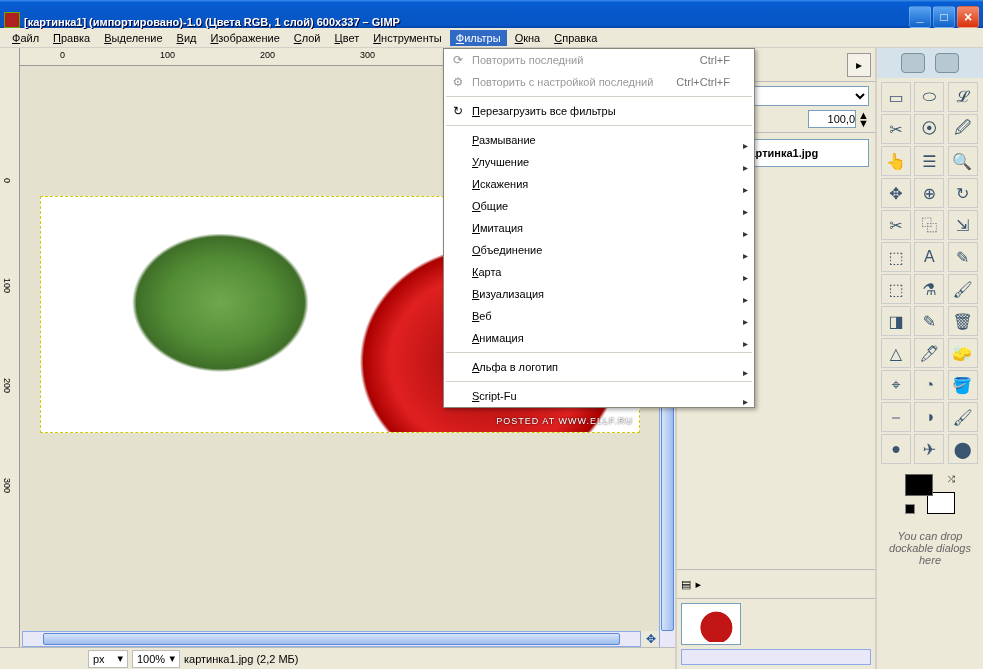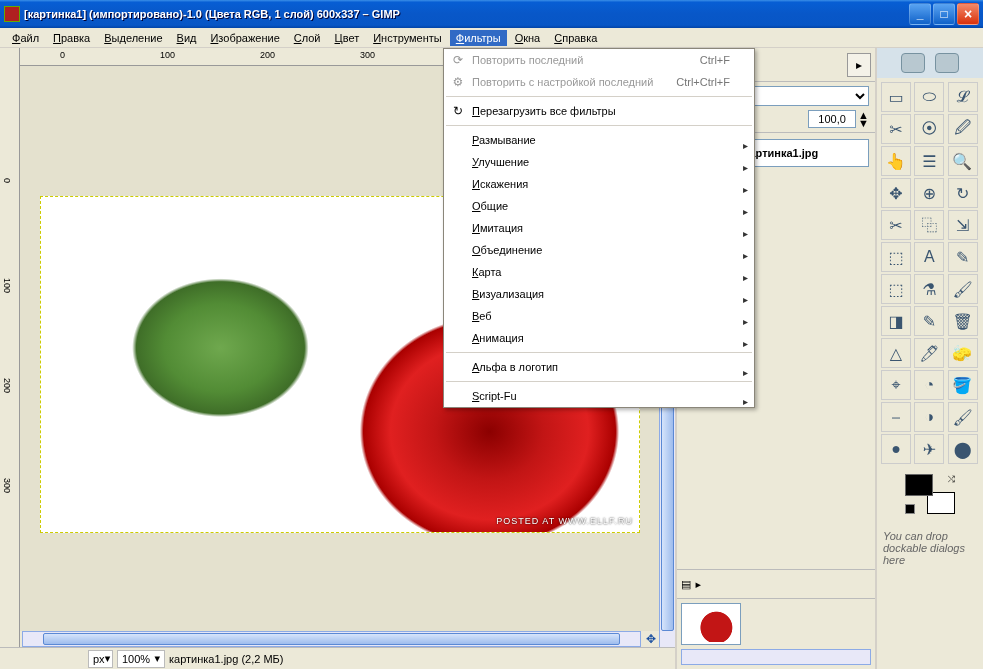--- a/index.html
+++ b/index.html
@@ -1,19 +1,19 @@
 <!DOCTYPE html>
 <html><head>
 <meta charset="utf-8">
 <style>
 * { box-sizing: border-box; margin: 0; padding: 0; font-family: "Tahoma", sans-serif; font-size: 11px; }
 body { background: #ece9d8; overflow: hidden; width: 983px; height: 669px; position: relative; }
 
 
-.titlebar { height: 28px; background: linear-gradient(to bottom, #3b8fe8 0%, #075ed4 8%, #0857c8 50%, #0756c6 90%, #0244a6 100%); display: flex; align-items: center; padding: 0 4px; color: #fff; font-weight: bold; font-size: 13px; }
+.titlebar { height: 28px; background: linear-gradient(to bottom, #3b8fe8 0%, #075ed4 8%, #0857c8 50%, #0756c6 90%, #0244a6 100%); display: flex; align-items: flex-end; padding: 0 4px; color: #fff; font-weight: bold; font-size: 13px; }
 .titlebar .appicon { width: 16px; height: 16px; background: #b02020; margin-right: 4px; border: 1px solid #6a0; }
 .titlebar .title { flex: 1; text-shadow: 1px 1px 0 #003; }
 .winbtns { display: flex; gap: 2px; }
 .winbtn { width: 22px; height: 22px; border-radius: 3px; display: flex; align-items: center; justify-content: center; font-weight: bold; color: #fff; font-size: 12px; }
 .winbtn.min, .winbtn.max { background: linear-gradient(to bottom,#5aa4f2,#1062c9); border: 1px solid #fff3; }
 .winbtn.close { background: linear-gradient(to bottom,#f28a6a,#d9310b); border: 1px solid #fff3; font-size: 14px; }
 
 
 .menubar { height: 20px; background: #ece9d8; display: flex; align-items: center; padding: 0 6px; gap: 2px; border-bottom: 1px solid #d4d0c8; }
 .menuitem { padding: 2px 6px; cursor: default; }
@@ -25,45 +25,45 @@
 
 
 .imgwin { flex: 1; display: flex; flex-direction: column; background: #ece9d8; min-width: 0; }
 .canvasarea { flex: 1; display: flex; min-height: 0; }
 .vruler { width: 20px; background: #ece9d8; border-right: 1px solid #999; position: relative; font-size: 9px; color: #000; }
 .vruler .tick { position: absolute; left: 2px; transform: rotate(0deg); writing-mode: vertical-rl; font-size: 9px; }
 .canvwrap { flex: 1; display: flex; flex-direction: column; min-width: 0; }
 .hruler { height: 18px; background: #ece9d8; border-bottom: 1px solid #999; position: relative; font-size: 9px; }
 .hruler .tick { position: absolute; top: 2px; font-size: 9px; }
 .canvas { flex: 1; background: #e4e1ce; position: relative; overflow: hidden; }
-.imgbox { position: absolute; left: 20px; top: 130px; width: 600px; height: 337px; border: 1px dashed #cc0; background: #fff; padding-left: 8px; }
+.imgbox { position: absolute; left: 20px; top: 130px; width: 600px; height: 237px; border: 1px dashed #cc0; background: #fff; padding-left: 8px; }
 .rose { position: absolute; inset: 0; background: radial-gradient(ellipse 180px 160px at 75% 70%, #8b0000 0%, #c21515 30%, #e02020 55%, #a00 70%, transparent 72%), radial-gradient(ellipse 140px 110px at 30% 45%, #6fa84e 0%, #528c35 40%, #3f6e28 60%, transparent 63%), #fff; }
 .watermark { position: absolute; right: 6px; bottom: 6px; color: #fff; font-size: 9px; letter-spacing: 1px; text-shadow: 0 0 2px #000; }
 
 .hscroll { height: 16px; background: #ece9d8; display: flex; align-items: center; }
 .hscroll .track { flex: 1; height: 16px; background: #e8e8f8; border: 1px solid #8caae6; position: relative; margin: 0 2px; }
 .hscroll .thumb { position: absolute; left: 20px; right: 20px; top: 1px; bottom: 1px; background: linear-gradient(to bottom,#d6e4fb,#9ebced); border: 1px solid #5b89d4; border-radius: 2px; }
 .movecorner { width: 16px; height: 16px; display: flex; align-items: center; justify-content: center; color: #1a4fa0; font-size: 12px; }
 
 .statusbar { height: 22px; background: #ece9d8; border-top: 1px solid #bbb; display: flex; align-items: center; gap: 4px; padding: 0 4px; }
 .statusbar .cell { border: 1px solid #bbb; background: #fff; height: 18px; display: flex; align-items: center; padding: 0 4px; }
-.statusbar .sel { width: 25px; }
+.statusbar .sel { width: 40px; }
 .statusbar .zoom { width: 48px; }
 .statusbar .info { flex: 1; border: none; background: transparent; }
 
 
 .rdock { width: 200px; background: #ece9d8; border-left: 2px solid #d4d0c8; display: flex; flex-direction: column; }
 .docktabs { height: 34px; display: flex; align-items: center; gap: 4px; padding: 4px; border-bottom: 1px solid #bbb; }
 .docktabs .tab { width: 24px; height: 24px; border: 1px solid #999; background: #f4f2e8; display: flex; align-items: center; justify-content: center; font-size: 12px; }
 .docktabs .arrow { margin-left: auto; }
 .layerblock { padding: 4px 6px; border-bottom: 1px solid #bbb; }
 .layerblock .moderow { display: flex; align-items: center; gap: 4px; }
 .layerblock select { flex: 1; height: 20px; border: 1px solid #7b9ebd; background: #fff; }
 .layerblock .oprow { display: flex; justify-content: flex-end; align-items: center; gap: 2px; margin-top: 4px; }
-.layerblock input.op { width: 48px; height: 18px; text-align: center; border: 1px solid #7b9ebd; }
+.layerblock input.op { width: 48px; height: 18px; text-align: right; border: 1px solid #7b9ebd; }
 .layerlist { flex: 0 0 auto; padding: 6px; }
 .layeritem { display: flex; align-items: center; gap: 6px; border: 1px solid #7b9ebd; background: #fff; padding: 2px; }
 .layeritem .thumb { width: 32px; height: 22px; background: radial-gradient(circle at 60% 60%, #c21515 0%, #c21515 40%, #fff 42%); border: 1px solid #333; }
 .layeritem .eye { width: 14px; height: 14px; border: 1px solid #333; border-radius: 50%; position: relative; }
 .layeritem .eye::after { content: ""; position: absolute; inset: 3px; background: #333; border-radius: 50%; }
 .spacer { flex: 1; }
 .docktabs2 { height: 30px; display: flex; align-items: center; gap: 4px; padding: 4px; border-top: 1px solid #bbb; border-bottom: 1px solid #bbb; }
 .bottomlayarea { padding: 4px; }
 .blthumb { border: 1px solid #7b9ebd; background: #fff; padding: 2px; width: 60px; }
 .blthumb .timg { width: 54px; height: 36px; background: radial-gradient(circle at 60% 60%, #c21515 0%, #c21515 40%, #fff 42%); }
@@ -73,21 +73,21 @@
 .toolbox { width: 108px; background: #ece9d8; border-left: 2px solid #d4d0c8; display: flex; flex-direction: column; }
 .tbheader { height: 30px; background: #d6e2ea; display: flex; align-items: center; justify-content: center; gap: 10px; }
 .tbheader .wilb { width: 24px; height: 20px; background: #b8c8d0; border-radius: 4px; border: 1px solid #7792a0; }
 .toolgrid { display: grid; grid-template-columns: repeat(3, 1fr); gap: 2px; padding: 4px; }
 .tool { width: 30px; height: 30px; border: 1px solid #ccc; background: #ece9d8; display: flex; align-items: center; justify-content: center; font-size: 16px; color: #3a5570; }
 .fgbg { position: relative; width: 50px; height: 40px; margin: 6px auto; }
 .fgbg .bg { position: absolute; right: 0; bottom: 0; width: 28px; height: 22px; background: #fff; border: 1px solid #000; }
 .fgbg .fg { position: absolute; left: 0; top: 0; width: 28px; height: 22px; background: #000; border: 1px solid #666; }
 .fgbg .swap { position: absolute; right: 0; top: 0; font-size: 9px; }
 .fgbg .mini { position: absolute; left: 0; bottom: 0; width: 10px; height: 10px; background: #000; border: 1px solid #888; }
-.dockhint { text-align: left; color: #666; font-style: italic; padding: 10px 6px; font-size: 11px; }
+.dockhint { text-align: center; color: #666; font-style: italic; padding: 10px 6px; font-size: 11px; }
 
 
 .dropdown { position: absolute; top: 48px; left: 443px; width: 312px; background: #fff; border: 1px solid #8a867a; box-shadow: 2px 2px 4px rgba(0,0,0,0.3); z-index: 100; }
 .dropdown .mrow { height: 22px; display: flex; align-items: center; padding: 0 24px 0 28px; position: relative; cursor: default; }
 .dropdown .mrow.disabled { color: #999; }
 .dropdown .mrow .ico { position: absolute; left: 6px; width: 16px; height: 16px; display: flex; align-items: center; justify-content: center; font-size: 12px; }
 .dropdown .mrow .accel { margin-left: auto; color: #777; font-size: 11px; }
 .dropdown .mrow .sub::after { content: "▸"; position: absolute; right: 6px; font-size: 10px; color: #333; }
 .dropdown .sep { height: 1px; background: #d4d0c8; margin: 3px 2px; }
 .dropdown u { text-decoration: underline; }

